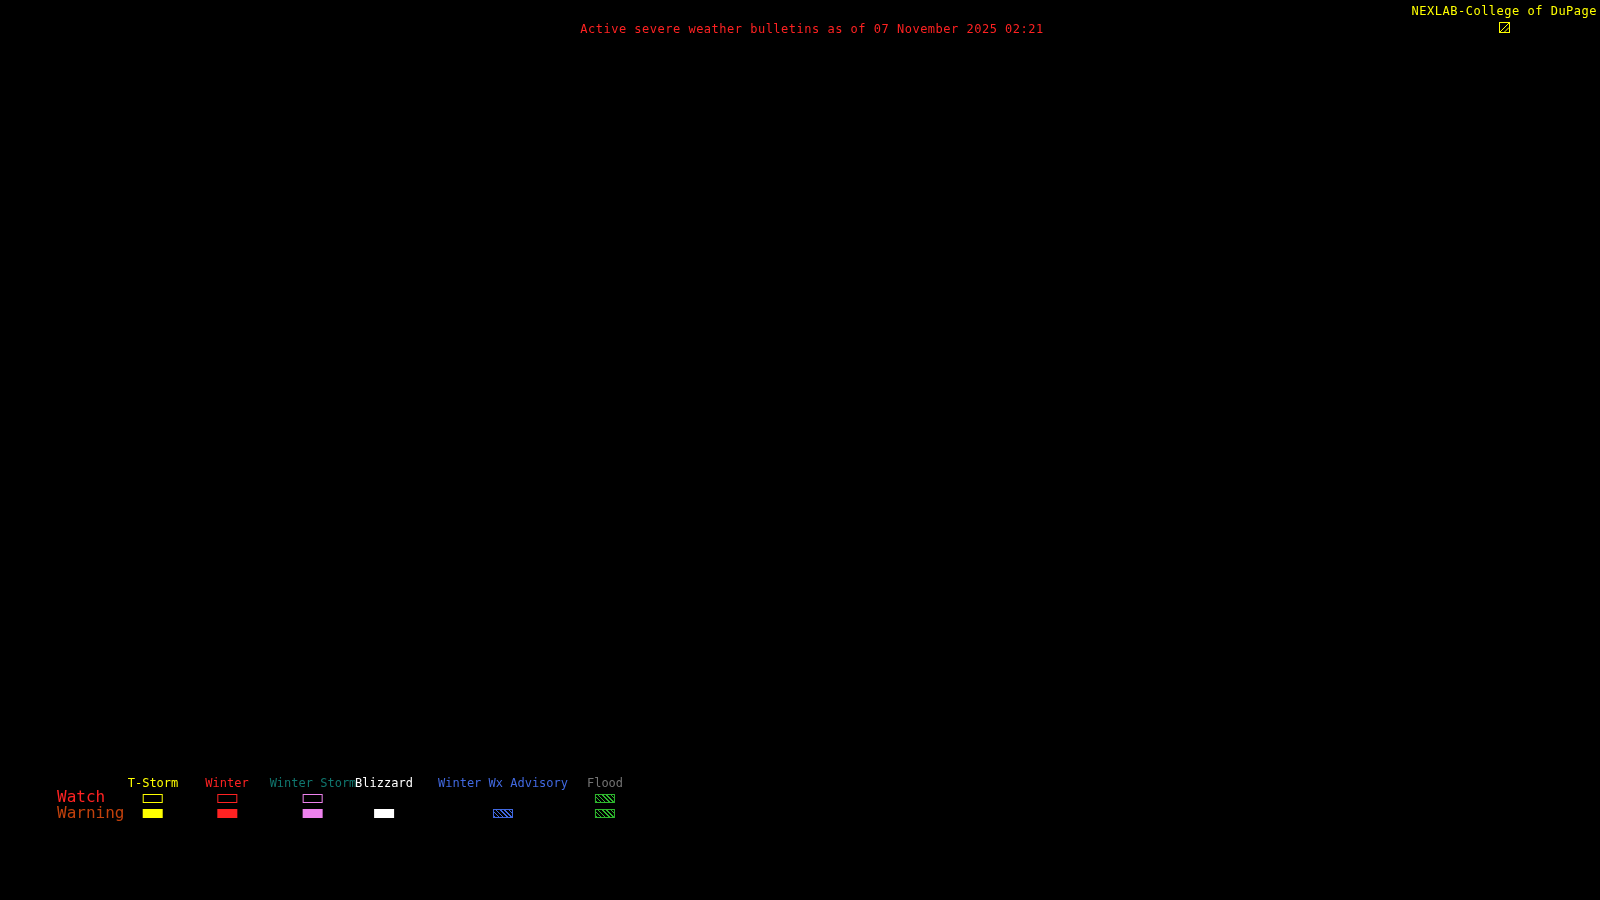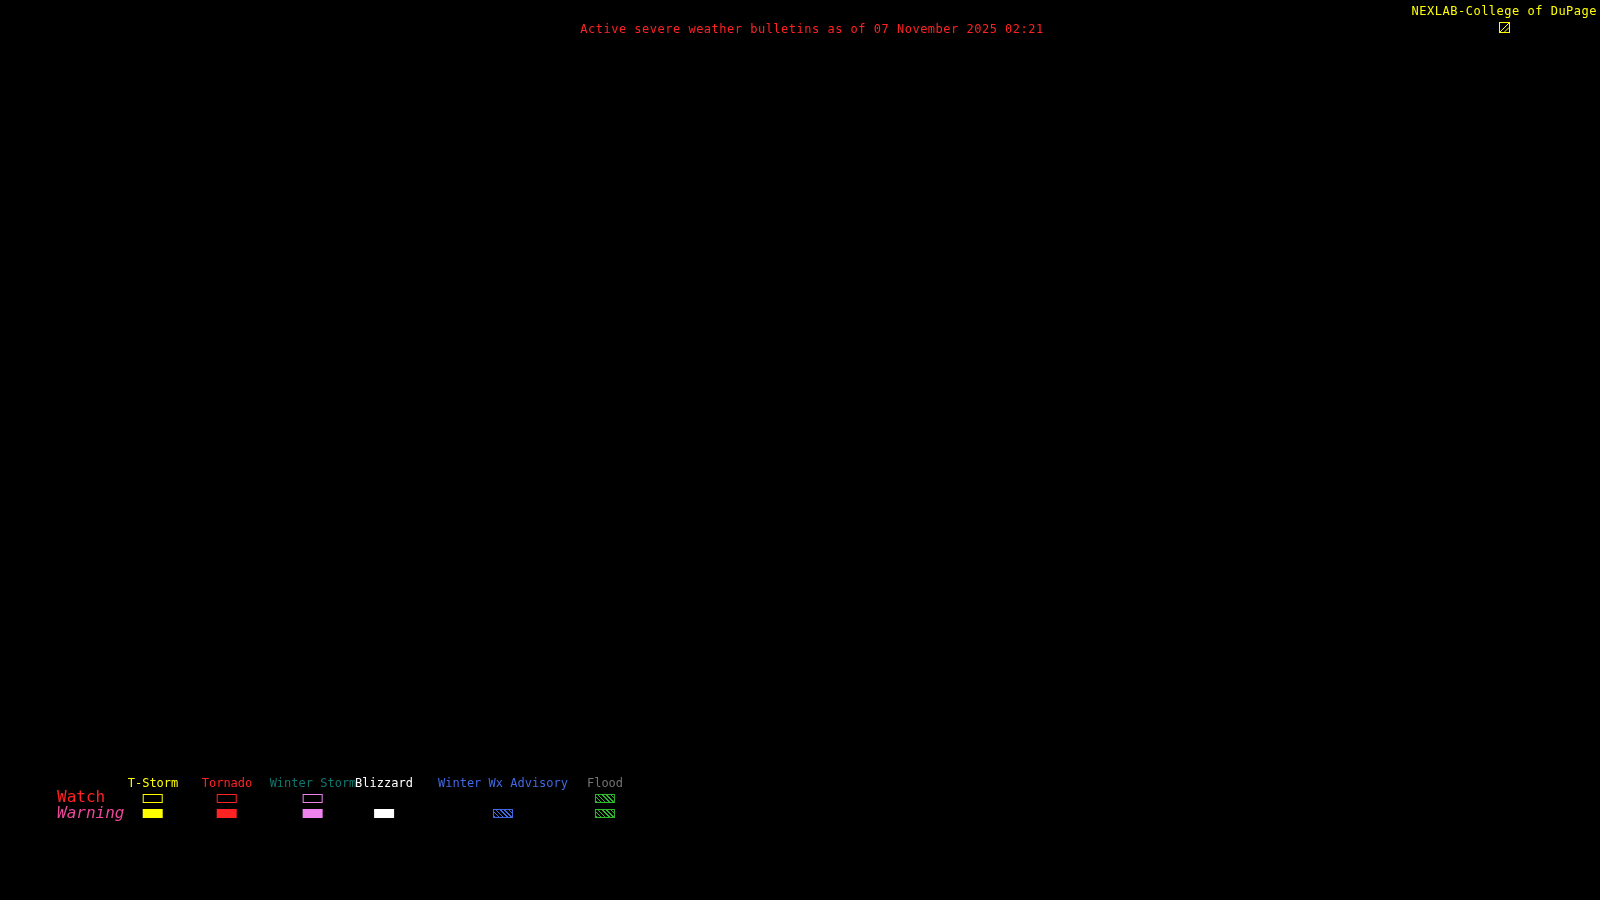--- a/index.html
+++ b/index.html
@@ -95,30 +95,30 @@
   <span class="brand-icon">
     <svg width="11" height="11" viewBox="0 0 11 11">
       <rect x="0.5" y="0.5" width="10" height="10" fill="none" stroke="#ffff00" stroke-width="1"></rect>
       <path d="M1 10 L10 1 M5.5 10 L10 5.5" stroke="#ffff00" stroke-width="1" fill="none"></path>
     </svg>
   </span>
 </div>
 
 <div class="legend">
   <div class="row-label watch" style="color: rgb(255, 34, 34);">Watch</div>
-  <div class="row-label warning" style="color: #ec4899; font-style: italic;">Warning</div>
+  <div class="row-label warning" style="color: #c2410c;">Warning</div>
 
   <div class="legend-col" style="left:153px">
     <div class="col-header" style="color: rgb(255, 255, 0);">T-Storm</div>
     <div class="swatch watch-swatch" style="border: 1px solid rgb(255, 255, 0);"></div>
     <div class="swatch warning-swatch" style="background: rgb(255, 255, 0);"></div>
   </div>
 
   <div class="legend-col" style="left:227px">
-    <div class="col-header" style="color: rgb(255, 34, 34);">Tornado</div>
+    <div class="col-header" style="color: rgb(255, 34, 34);">Winter</div>
     <div class="swatch watch-swatch" style="border: 1px solid rgb(255, 34, 34);"></div>
     <div class="swatch warning-swatch" style="background: rgb(255, 34, 34);"></div>
   </div>
 
   <div class="legend-col" style="left:313px">
     <div class="col-header" style="color: #0f766e;">Winter Storm</div>
     <div class="swatch watch-swatch" style="border: 1px solid rgb(238, 130, 238);"></div>
     <div class="swatch warning-swatch" style="background: rgb(238, 130, 238);"></div>
   </div>
 

